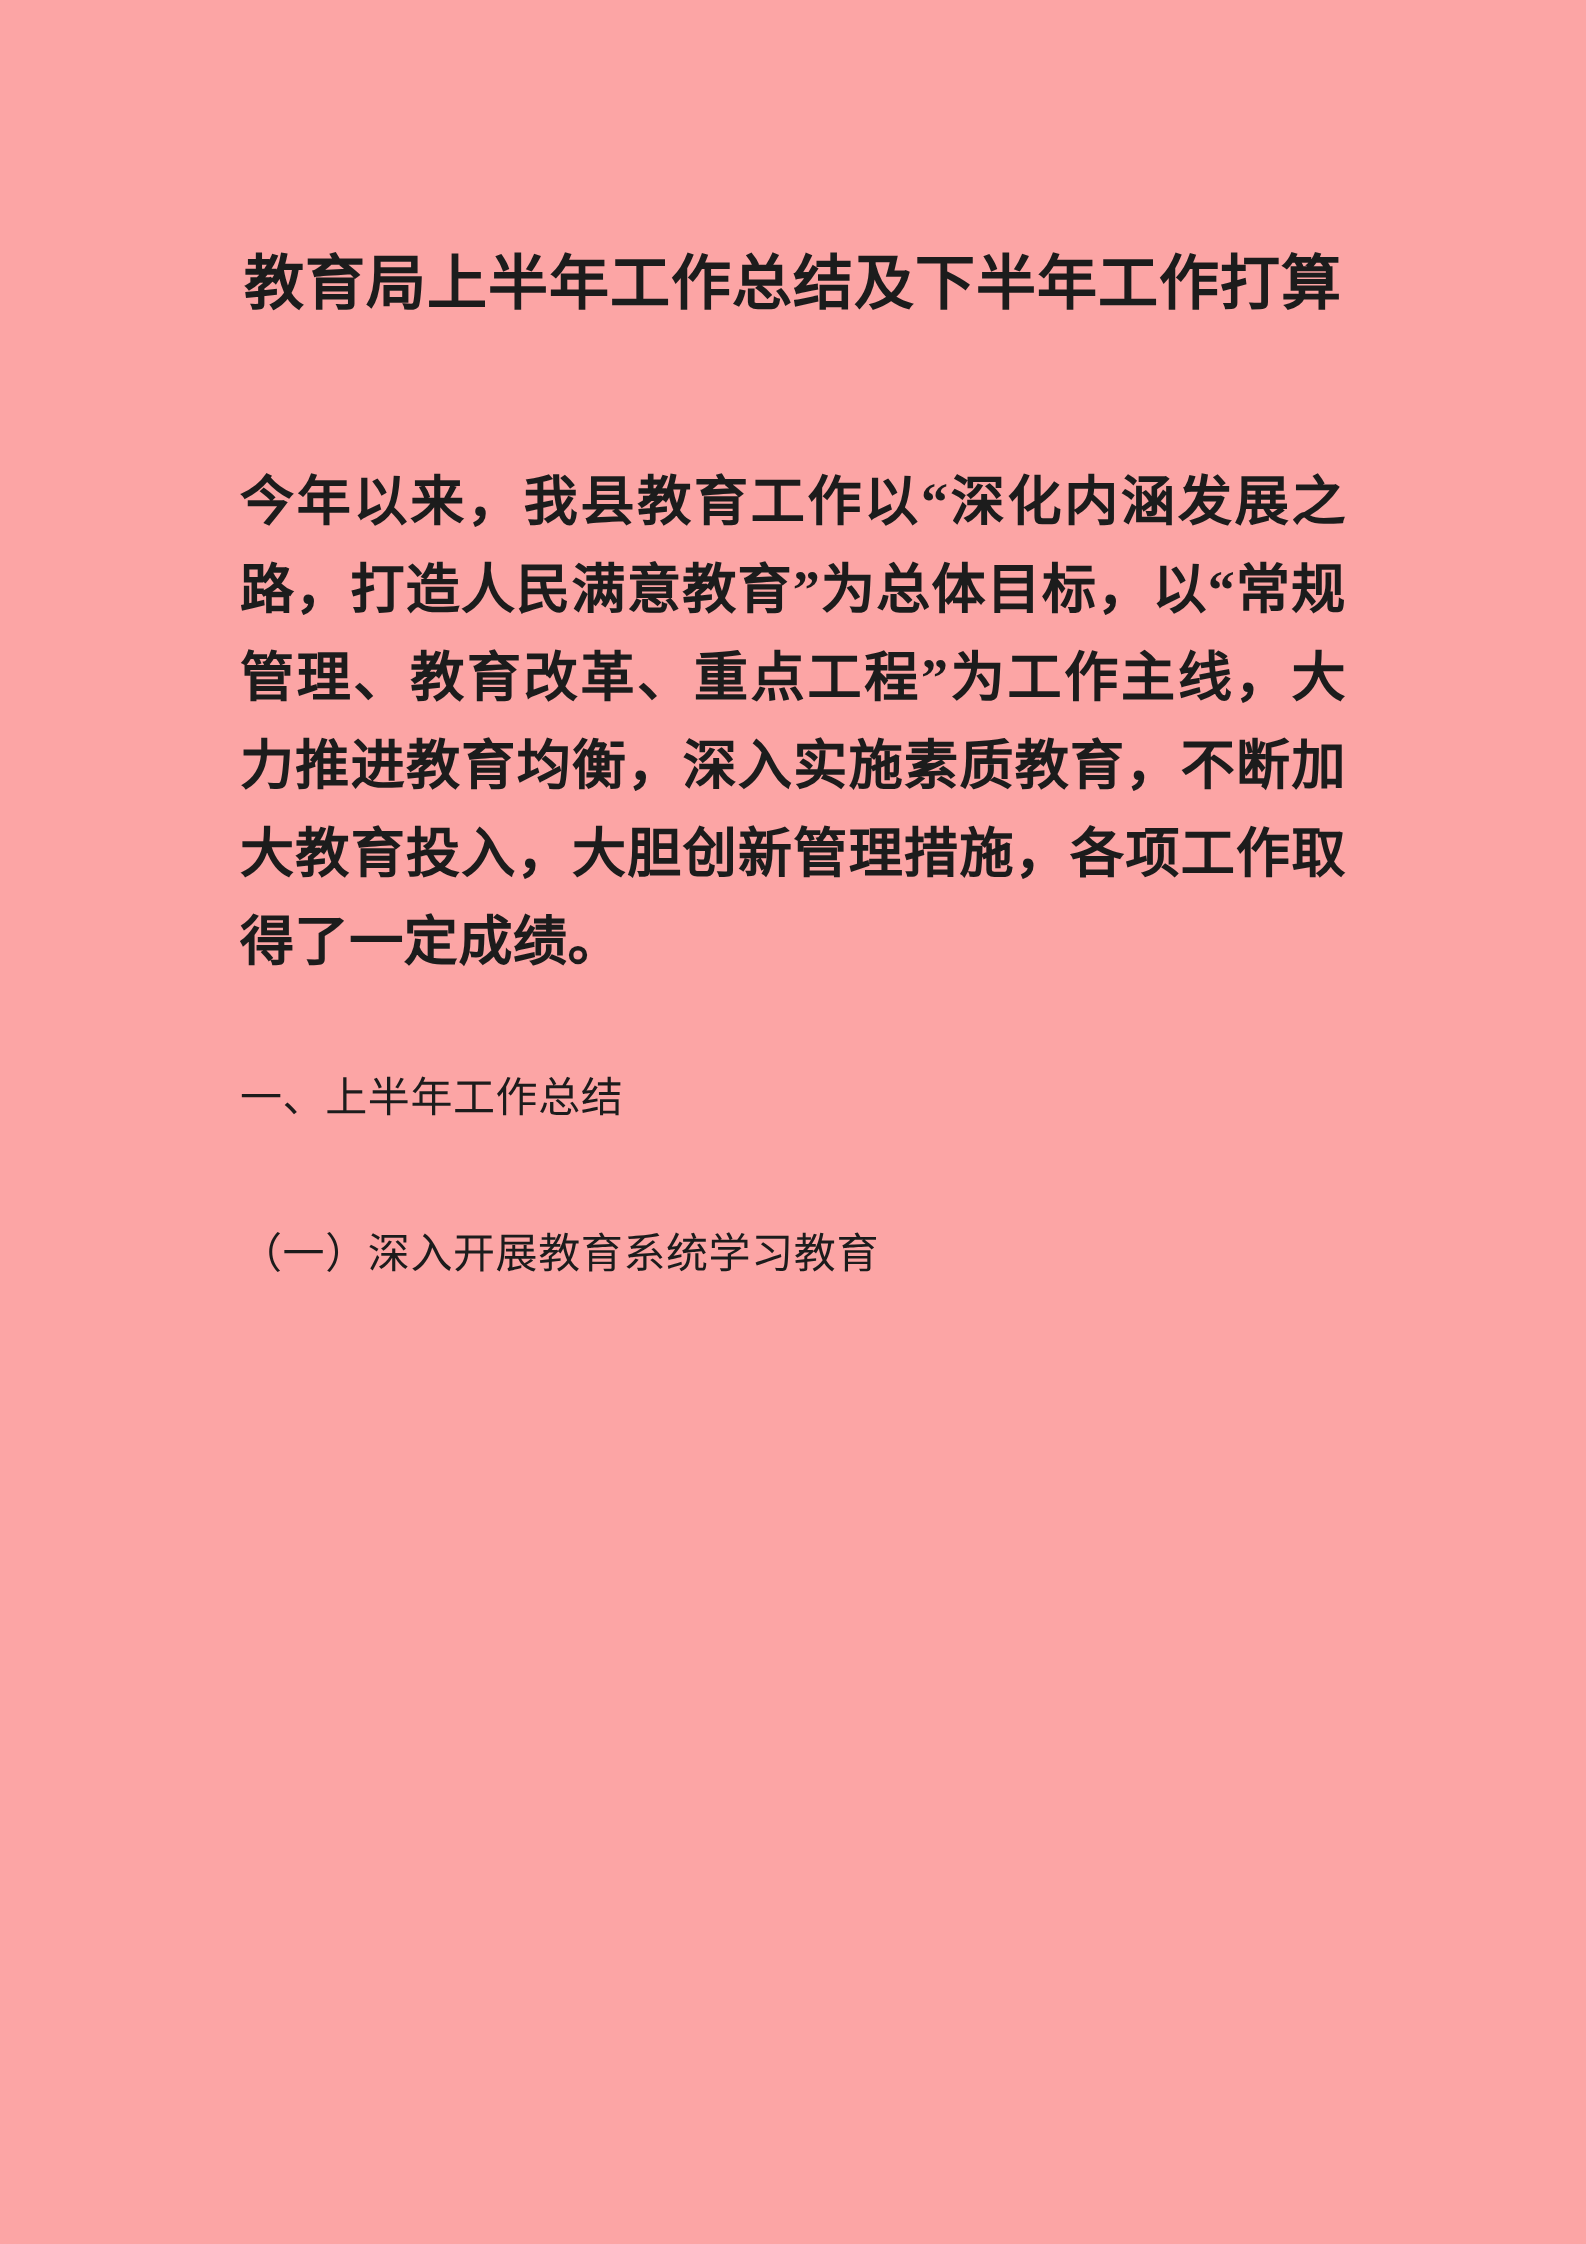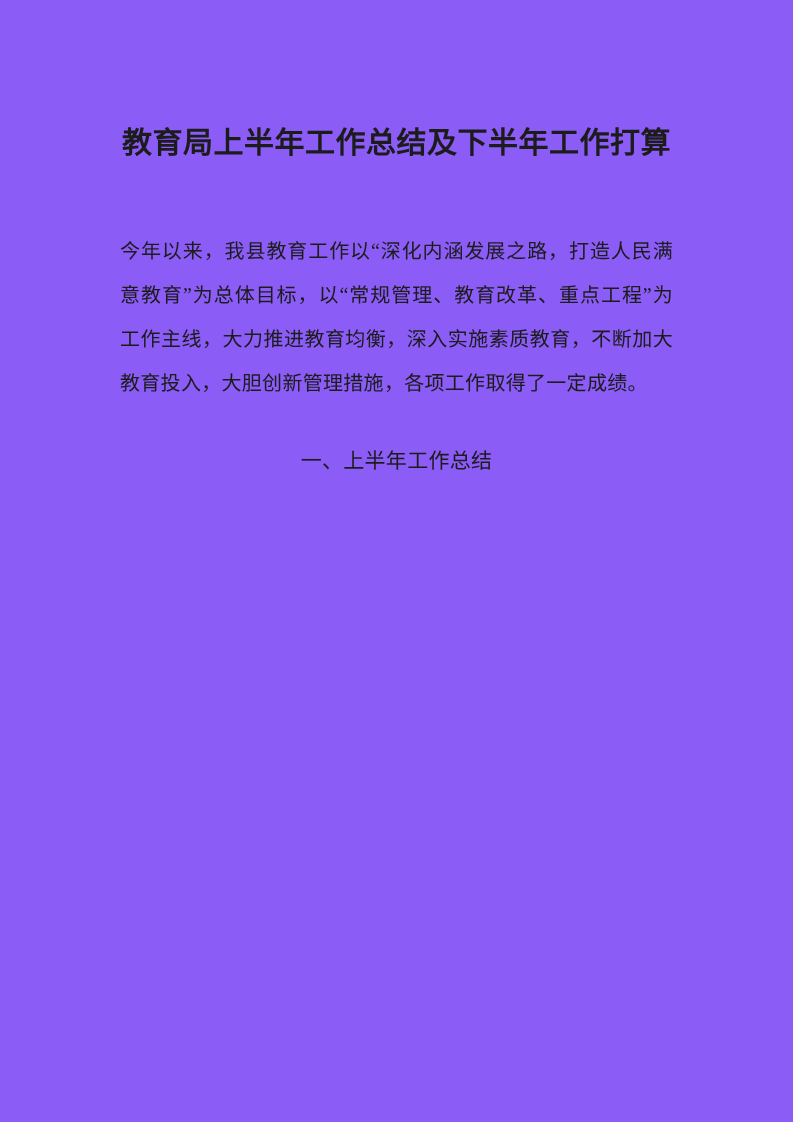--- a/index.html
+++ b/index.html
@@ -6,63 +6,65 @@
   html, body {
     margin: 0;
     padding: 0;
     background: #ffffff;
   }
   .page {
     position: relative;
     width: 793px;
     height: 1122px;
     margin: 0 auto;
-    background: #8b5cf6;
+    background: #fca5a5;
     color: #1c1c1c;
     font-family: "Liberation Serif", "DejaVu Serif", serif;
     box-sizing: border-box;
     padding: 116px 120px 0 120px;
     overflow: hidden;
   }
   .doc-title {
     margin: 0 0 59px 0;
     text-align: center;
     font-size: 30px;
     font-weight: 700;
     line-height: 54px;
     letter-spacing: 0.5px;
   }
   .doc-title .title-line {
     display: block;
   }
   .para {
     margin: 0 0 34px 0;
-    font-size: 20px;
+    font-size: 27px;
     line-height: 44px;
     letter-spacing: 0.3px;
     text-align: justify;
     text-justify: inter-character;
+    font-weight: bold;
   }
   .heading {
     margin: 0 0 34px 0;
     font-size: 21px;
     font-weight: 400;
     line-height: 44px;
     letter-spacing: 0.3px;
-    text-align: center;
+    text-align: left;
   }
 </style>
 </head>
 <body>
 
 <div class="page">
 
   <h1 class="doc-title">
     <span class="title-line">教育局上半年工作总结及下半年工作打算</span>
   </h1>
 
   <p class="para">今年以来，我县教育工作以“深化内涵发展之路，打造人民满意教育”为总体目标，以“常规管理、教育改革、重点工程”为工作主线，大力推进教育均衡，深入实施素质教育，不断加大教育投入，大胆创新管理措施，各项工作取得了一定成绩。</p>
 
   <h2 class="heading">一、上半年工作总结</h2>
 
+  <h3 class="heading">（一）深入开展教育系统学习教育</h3>
 
 
 </div>
 
 </body></html>

